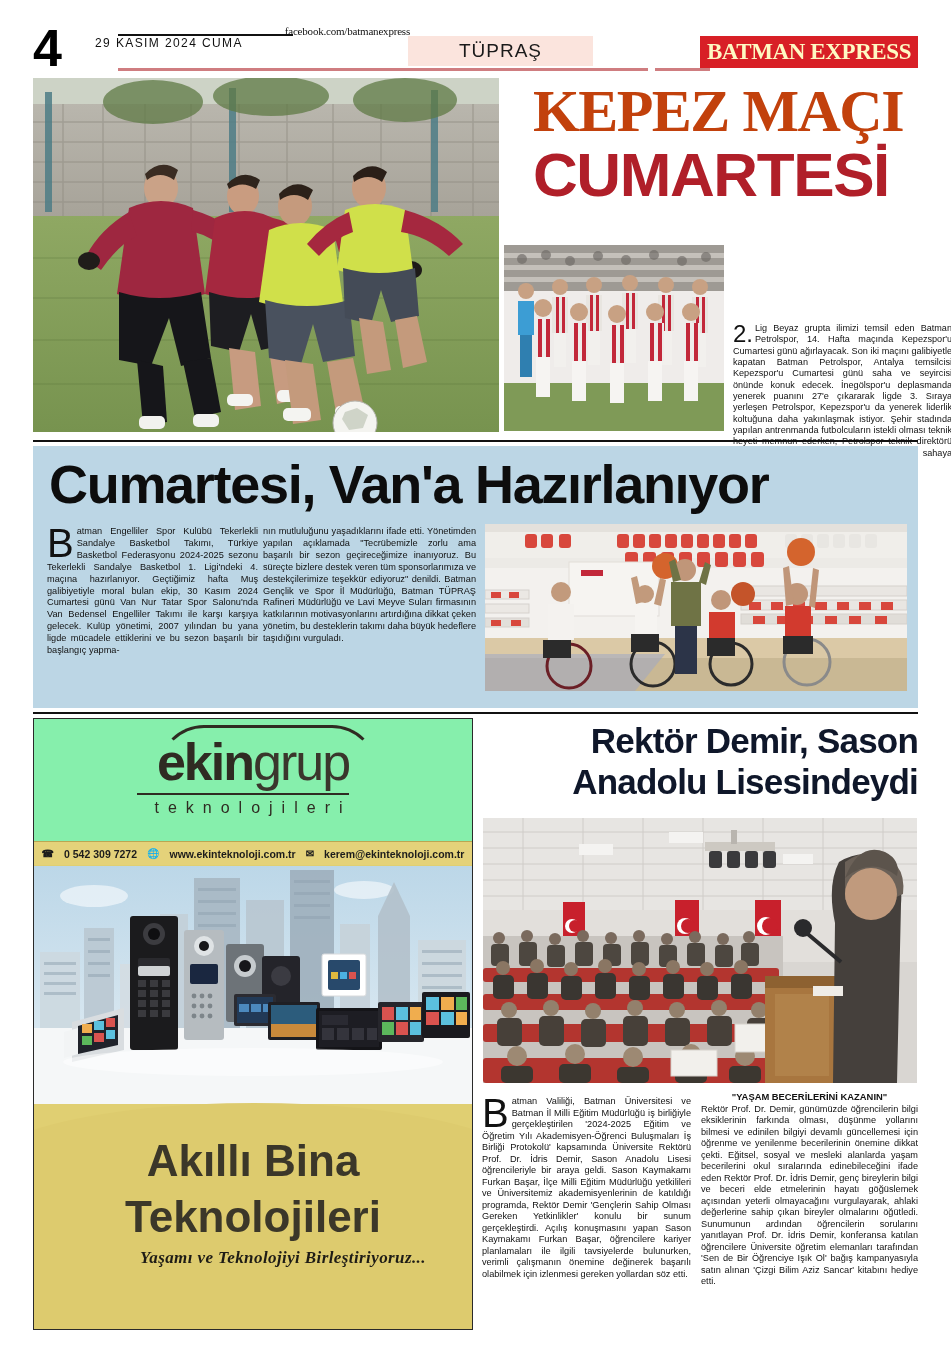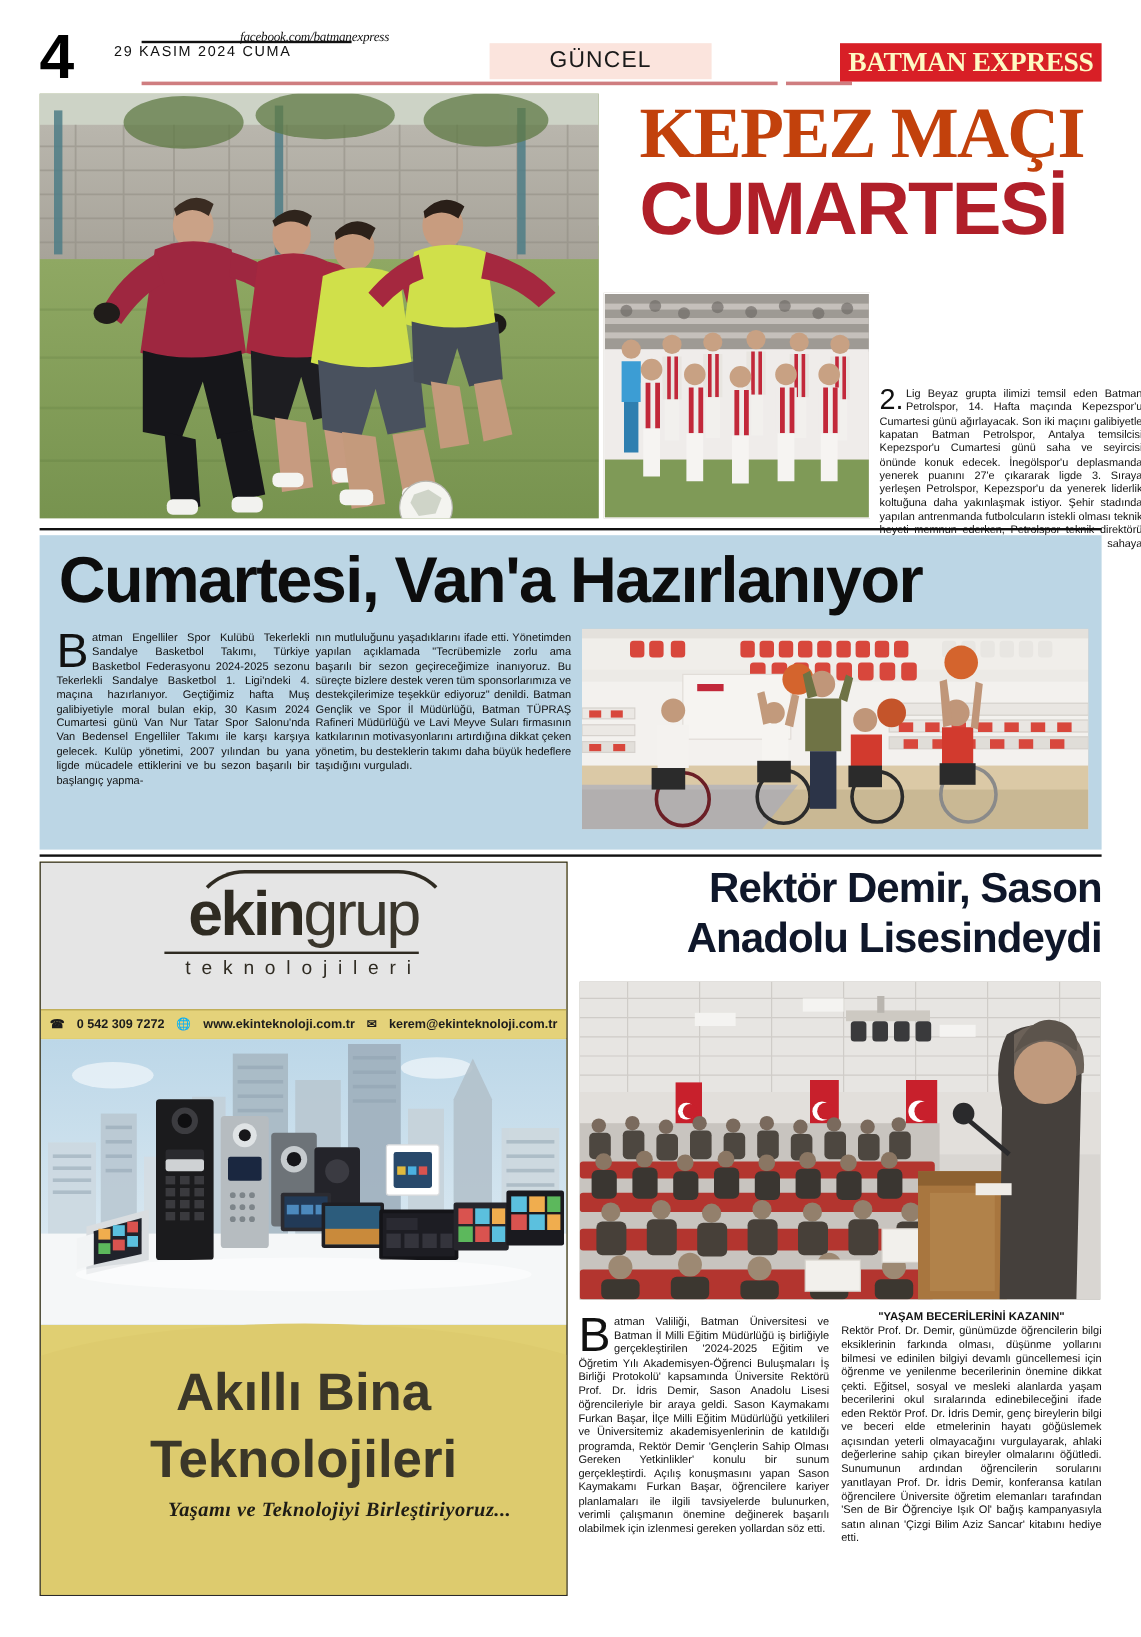--- a/index.html
+++ b/index.html
@@ -16,22 +16,22 @@
   .page-number {
     position:absolute; left:33px; top:22px;
     font-size:52px; font-weight:bold; line-height:52px;
     font-family:"Liberation Sans", sans-serif; color:#000;
   }
   .mh-rule-top {
     position:absolute; left:118px; top:34px; width:175px; height:2px; background:#111;
   }
   .mh-facebook {
     position:absolute; left:200px; top:25px; width:210px;
-    font-size:11px; color:#111; 
-    font-family:"Liberation Serif", serif; letter-spacing:-0.2px;font-style:italic;
+    font-size:11px; color:#111; text-align:right;
+    font-family:"Liberation Serif", serif; letter-spacing:-0.2px;
   }
   .mh-date {
     position:absolute; left:95px; top:36px;
     font-size:12px; color:#111; letter-spacing:1.4px;
     font-family:"Liberation Sans", sans-serif;
   }
   .mh-rule-bottom {
     position:absolute; left:118px; top:68px; width:530px; height:3px; background:#cf7d80;
   }
   .mh-rule-bottom2 {
@@ -121,21 +121,21 @@
     overflow:hidden; background:#d7d2cb;
   }
 
   
   .ad {
     position:absolute; left:33px; top:718px; width:440px; height:612px;
     background:#e0cf72; border:1px solid #2a2a2a; overflow:hidden;
   }
   .ad-logo-zone {
     position:absolute; left:0; top:0; width:438px; height:122px;
-    background:#e5e5e5;
+    background:#86efac;
   }
   .ad-logo {
     position:absolute; left:0; top:16px; width:438px; text-align:center;
   }
   .ad-logo-main {
     font-size:52px; font-weight:bold; color:#2f2b22; letter-spacing:-2px;
     font-family:"Liberation Sans", sans-serif; line-height:54px;
   }
   .ad-logo-main .thin { font-weight:normal; color:#3a362c; }
   .ad-arc {
@@ -215,21 +215,21 @@
 <div class="page">
 
   <div class="masthead">
     <div class="page-number">4</div>
     <div class="mh-rule-top"></div>
     <div class="mh-facebook">facebook.com/batmanexpress</div>
     <div class="mh-date">29 KASIM 2024 CUMA</div>
     <div class="mh-rule-bottom"></div>
     <div class="mh-rule-bottom2"></div>
     <div class="section-chip">
-      <span>GÜNCEL</span>
+      <span>TÜPRAŞ</span>
     </div>
     <div class="logo-box">
       <span>BATMAN EXPRESS</span>
     </div>
   </div>
 
   <div class="block1">
 
     <div class="photo-main">
       <svg width="466" height="354" viewBox="0 0 466 354" preserveAspectRatio="none">

